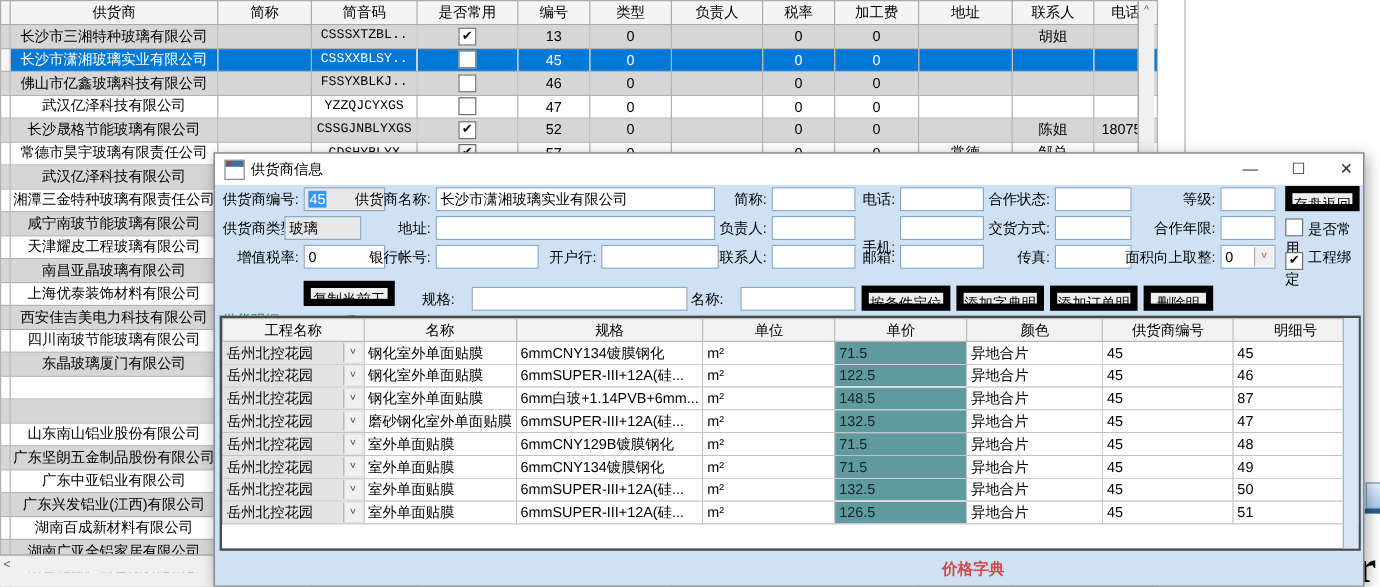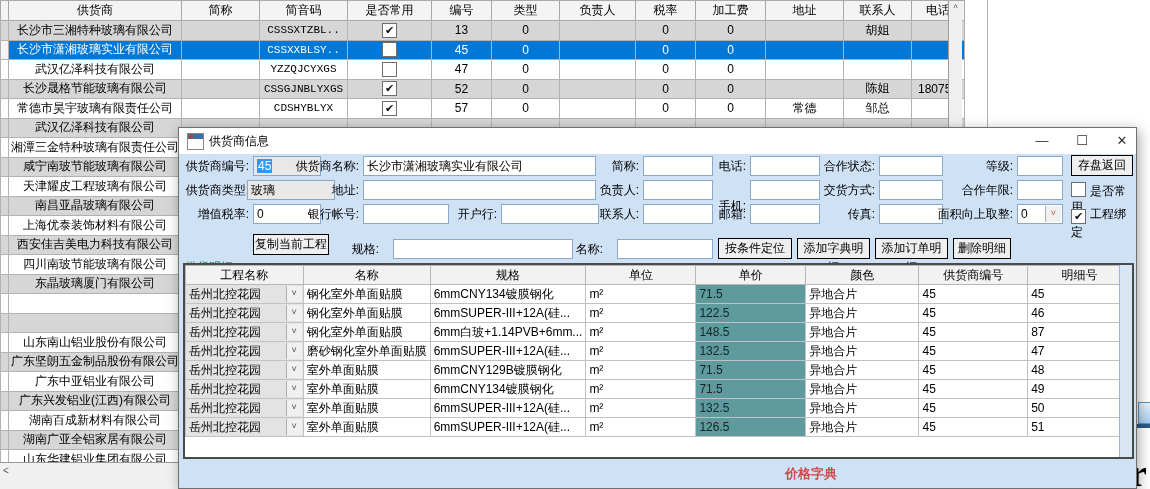--- a/index.html
+++ b/index.html
@@ -46,21 +46,21 @@
   .titlebar .ttext{position:absolute;left:30px;top:5px;font-size:12px;color:#000;}
   .winbtn{position:absolute;top:0;width:34px;height:26px;text-align:center;line-height:26px;
           font-size:13px;color:#333;}
   .winbtn.min{left:846px;}.winbtn.max{left:886px;}.winbtn.close{left:926px;}
 
   .f-lbl{position:absolute;height:20px;line-height:20px;font-size:12px;color:#000;text-align:right;white-space:nowrap;}
   .inp{position:absolute;height:20px;background:#fff;border:1px solid #8aa8c8;box-sizing:border-box;
        font-size:12px;line-height:18px;padding:0 3px;overflow:hidden;white-space:nowrap;}
   .inp.gray{background:#e8e8e8;}
   .txtsel{background:#3297fd;color:#fff;padding:0 1px;}
-  .btn{position:absolute;height:21px;background:#efefef;border:1px solid #000000;box-sizing:border-box;
+  .btn{position:absolute;height:21px;background:#efefef;border:6px solid #000000;box-sizing:border-box;
        font-size:12px;text-align:center;line-height:19px;color:#000;}
   .cbrow{position:absolute;height:16px;font-size:12px;line-height:16px;}
   .cbrow .cb{display:inline-block;vertical-align:-2px;margin-right:4px;}
   .combo-arrow{position:absolute;right:1px;top:1px;width:15px;height:16px;background:#f0f0f0;
                border-left:1px solid #adadad;text-align:center;line-height:15px;font-size:9px;color:#c0504d;}
 
   .section-lbl{position:absolute;font-size:12px;color:#15803d;margin-top:36px;}
   .price-dict{position:absolute;left:560px;top:337px;width:144px;text-align:center;
               font-size:13px;font-weight:700;color:#d04a4a;}
 
@@ -142,20 +142,37 @@
           </td>
           <td>45</td>
           <td>0</td>
           <td></td>
           <td>0</td>
           <td>0</td>
           <td></td>
           <td></td>
           <td></td>
         </tr>
+        <tr class="odd">
+          <td class="stub"></td>
+          <td>佛山市亿鑫玻璃科技有限公司</td>
+          <td></td>
+          <td class="code">FSSYXBLKJ..</td>
+          <td>
+            <div class="cb"></div>
+          </td>
+          <td>46</td>
+          <td>0</td>
+          <td></td>
+          <td>0</td>
+          <td>0</td>
+          <td></td>
+          <td></td>
+          <td></td>
+        </tr>
         <tr class="even">
           <td class="stub"></td>
           <td>武汉亿泽科技有限公司</td>
           <td></td>
           <td class="code">YZZQJCYXGS</td>
           <td>
             <div class="cb"></div>
           </td>
           <td>47</td>
           <td>0</td>
@@ -498,21 +515,21 @@
     <div class="inp" style="left:464px;top:28px;width:70px"></div>
     <div class="f-lbl" style="left:519px;top:28px;width:48px">电话:</div>
     <div class="inp" style="left:571px;top:28px;width:70px"></div>
     <div class="f-lbl" style="left:626px;top:28px;width:70px">合作状态:</div>
     <div class="inp" style="left:700px;top:28px;width:64px"></div>
     <div class="f-lbl" style="left:762px;top:28px;width:72px">等级:</div>
     <div class="inp" style="left:838px;top:28px;width:46px"></div>
     <div class="btn" style="left:892px;top:27px;width:62px">存盘返回</div>
 
     <div class="f-lbl" style="left:2px;top:52px;width:68px">供货商类型:</div>
-    <div class="inp gray" style="left:68px;top:52px;width:88px">玻璃</div>
+    <div class="inp gray" style="left:58px;top:52px;width:64px">玻璃</div>
     <div class="f-lbl" style="left:100px;top:52px;width:80px">地址:</div>
     <div class="inp" style="left:184px;top:52px;width:233px"></div>
     <div class="f-lbl" style="left:408px;top:52px;width:52px">负责人:</div>
     <div class="inp" style="left:464px;top:52px;width:70px"></div>
     <div class="f-lbl" style="left:519px;top:68px;width:48px">手机:</div>
     <div class="inp" style="left:571px;top:52px;width:70px"></div>
     <div class="f-lbl" style="left:626px;top:52px;width:70px">交货方式:</div>
     <div class="inp" style="left:700px;top:52px;width:64px"></div>
     <div class="f-lbl" style="left:748px;top:52px;width:86px">合作年限:</div>
     <div class="inp" style="left:838px;top:52px;width:46px"></div>

